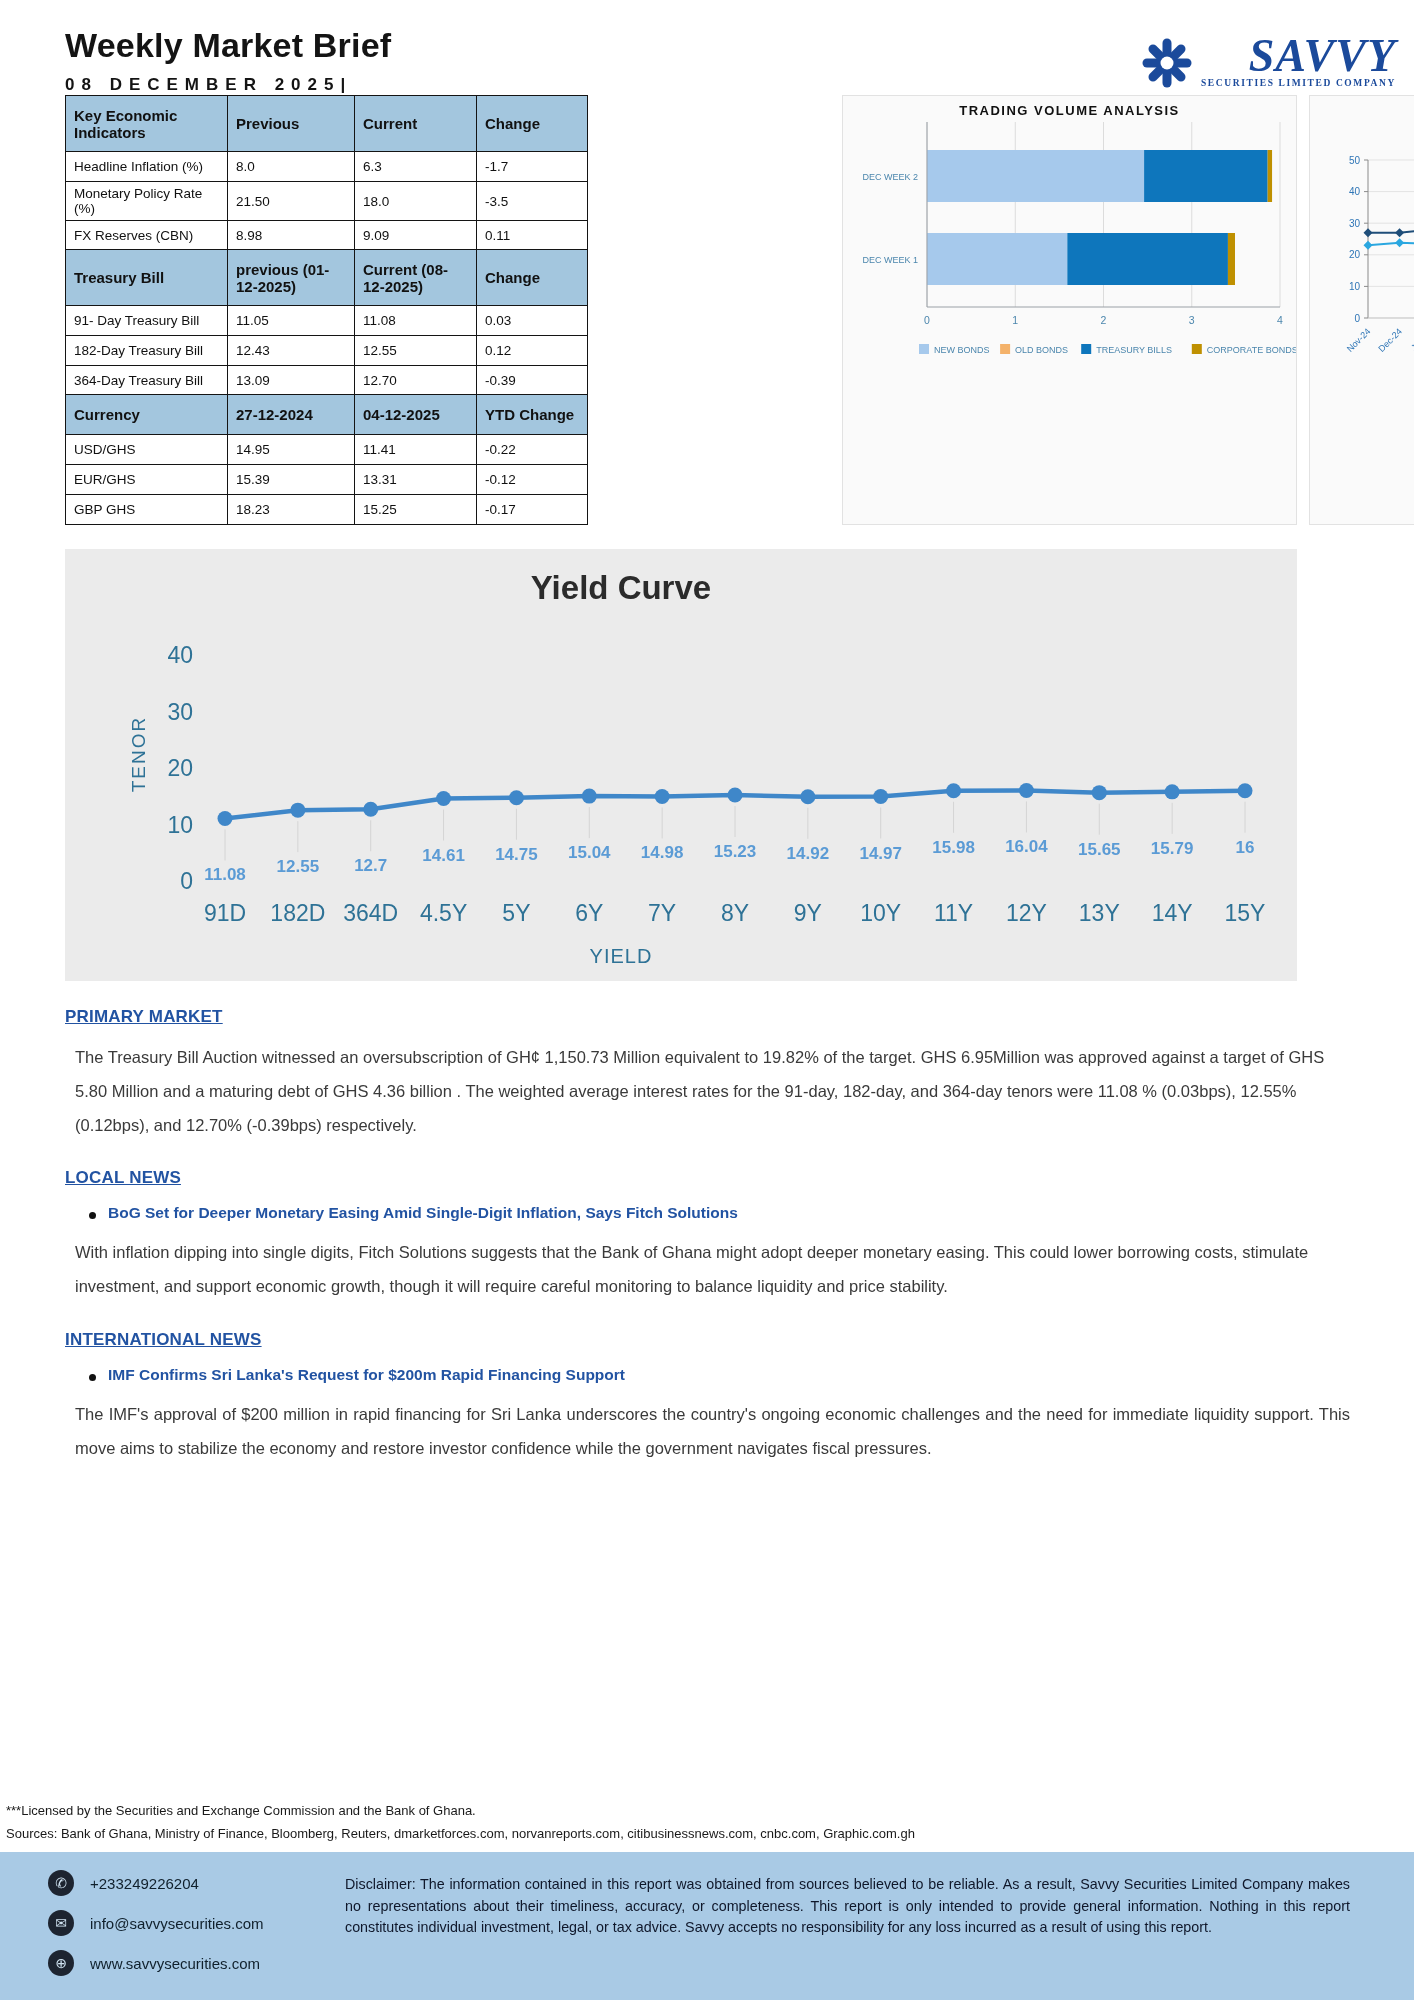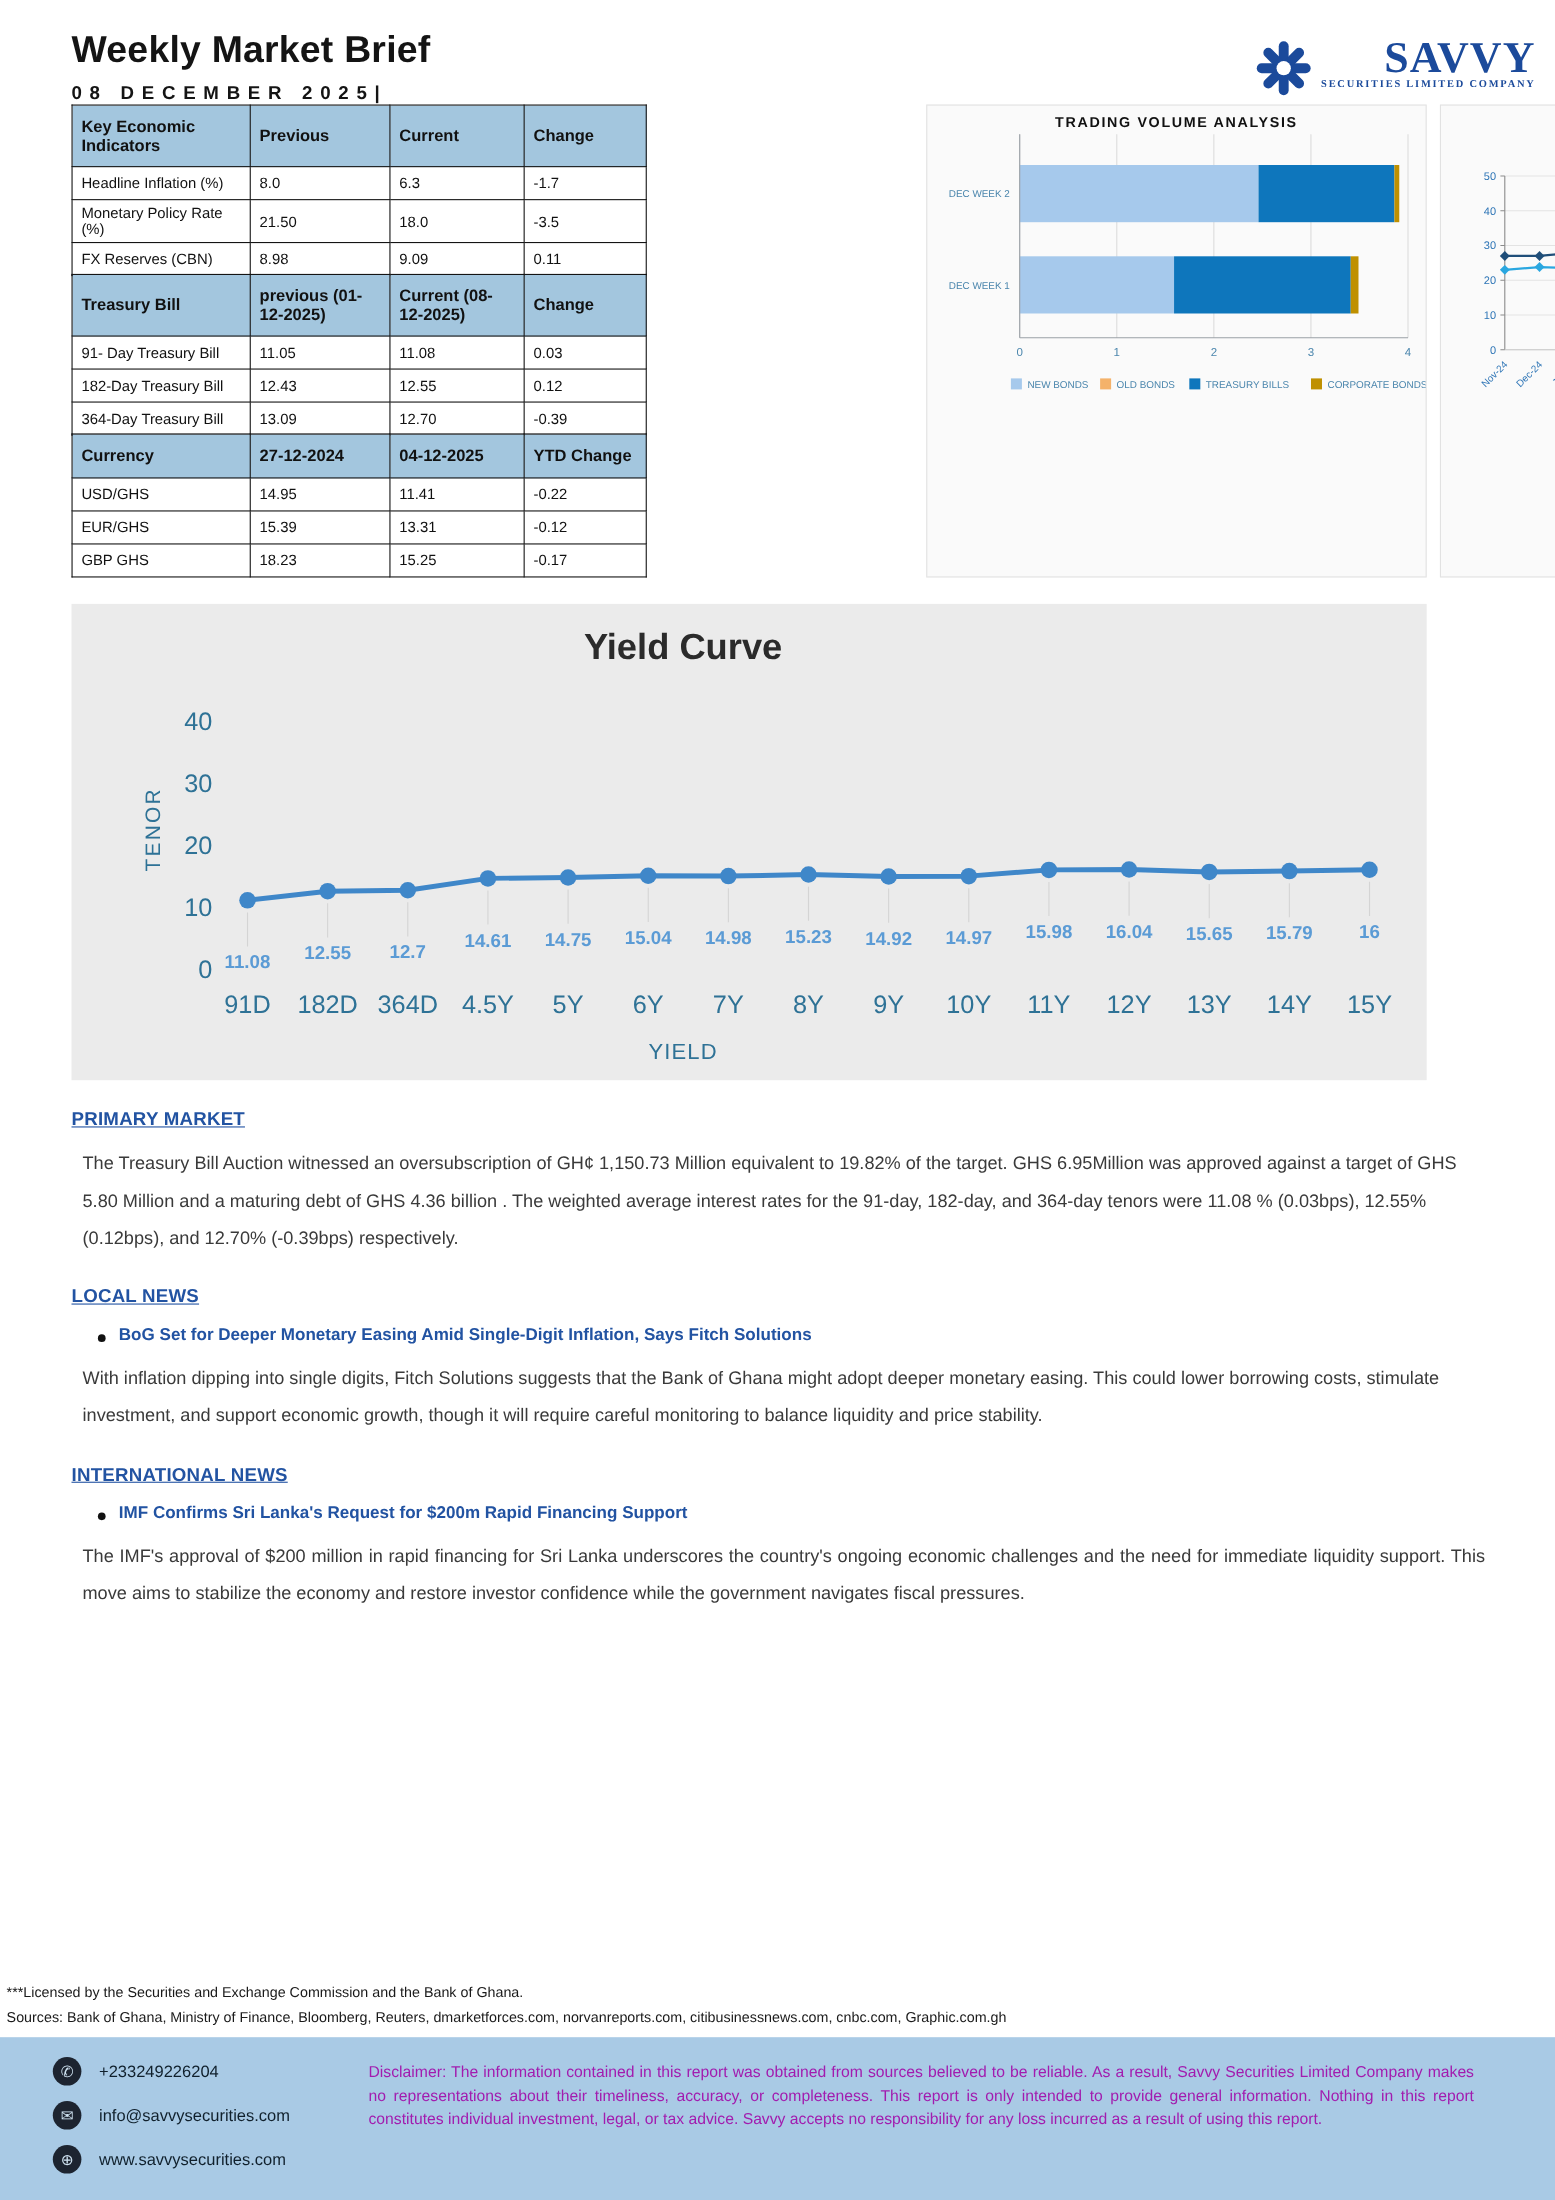--- a/index.html
+++ b/index.html
@@ -8,21 +8,21 @@
     position:relative; width:1414px; height:2000px; margin:0 auto;
     background:#ffffff; overflow:hidden;
     font-family:"Liberation Sans", sans-serif; color:#111;
   }
   
   .header { display:flex; justify-content:space-between; align-items:center; padding:26px 14px 0 65px; }
   .title { font-size:34px; font-weight:700; color:#141414; letter-spacing:0.2px; }
   .date  { font-size:17px; font-weight:700; letter-spacing:7px; margin-top:10px; color:#141414; }
   .logo  { display:flex; align-items:flex-start; gap:6px; padding-right:4px; margin-top:8px; }
   .logo-text { display:flex; flex-direction:column; align-items:flex-end; }
-  .logo-brand { font-family:"Liberation Serif", serif; font-weight:700; font-size:40px; line-height:0.9; color:#1b4a9b; letter-spacing:1px; }
+  .logo-brand { font-family:"Liberation Serif", serif; font-weight:700; font-size:46px; line-height:0.9; color:#1b4a9b; letter-spacing:1px;font-style:italic; }
   .logo-tag { font-family:"Liberation Serif", serif; font-size:9.5px; font-weight:700; letter-spacing:1.6px; color:#1b4a9b; margin-top:2px; }
   
   .content { width:1232px; margin-left:65px; }
   .main-row { display:flex; justify-content:space-between; }
   .tables-col { width:522px; }
   table { border-collapse:collapse; width:522px; table-layout:fixed; }
   table + table { margin-top:-2px; }
   th, td { border:1.5px solid #141414; padding:4px 8px; text-align:left; vertical-align:middle; }
   th { background:#a3c6de; font-weight:700; font-size:15px; }
   td { font-size:13.5px; height:30px; background:#fff; }
@@ -42,21 +42,21 @@
   .bullet-row { display:flex; align-items:flex-start; gap:12px; margin:16px 0 0 24px; }
   .bullet-dot { width:7px; height:7px; border-radius:50%; background:#111; margin-top:8px; flex:none; }
   .bullet-text { font-size:15.5px; font-weight:700; color:#2253a2; }
   
   .foot-lines { position:absolute; left:6px; top:1800px; font-size:13px; color:#1a1a1a; line-height:1.75; }
   .foot-bar { position:absolute; left:0; top:1852px; width:1414px; height:148px; background:#a9cae5; }
   .contacts { position:absolute; left:48px; top:18px; display:flex; flex-direction:column; gap:14px; }
   .contact { display:flex; align-items:center; gap:16px; }
   .cicon { width:26px; height:26px; border-radius:50%; background:#1d2430; color:#cfe2f0; display:flex; align-items:center; justify-content:center; font-size:14px; flex:none; }
   .ctext { font-size:15px; color:#10202c; }
-  .disclaimer { position:absolute; left:335px; top:22px; width:1005px; font-size:14.3px; line-height:1.52; color:#a21caf; text-align:justify; }
+  .disclaimer { position:absolute; left:345px; top:22px; width:1005px; font-size:14.3px; line-height:1.52; color:#0f172a; text-align:justify; }
 </style>
 </head>
 <body>
 
 <div class="page">
 
   <div class="header">
     <div>
       <div class="title">Weekly Market Brief</div>
       <div class="date">08 DECEMBER 2025|</div>

